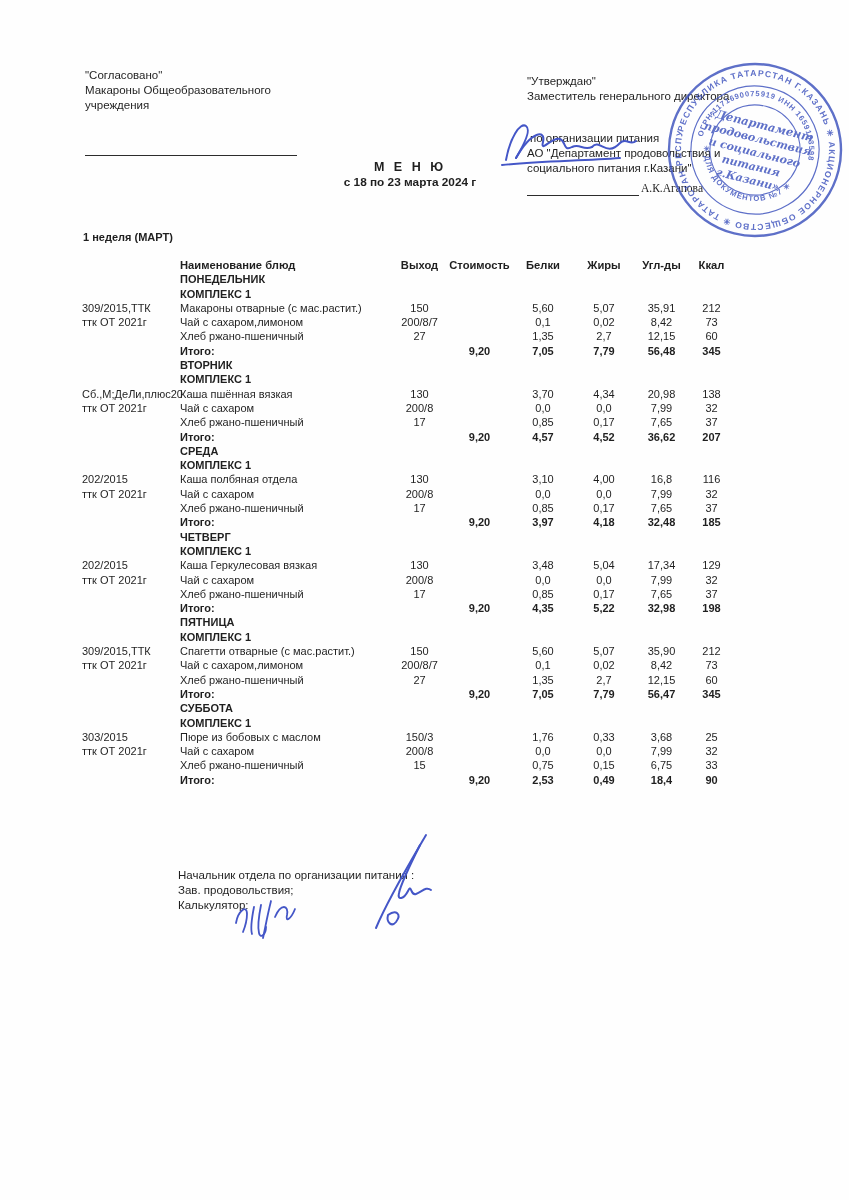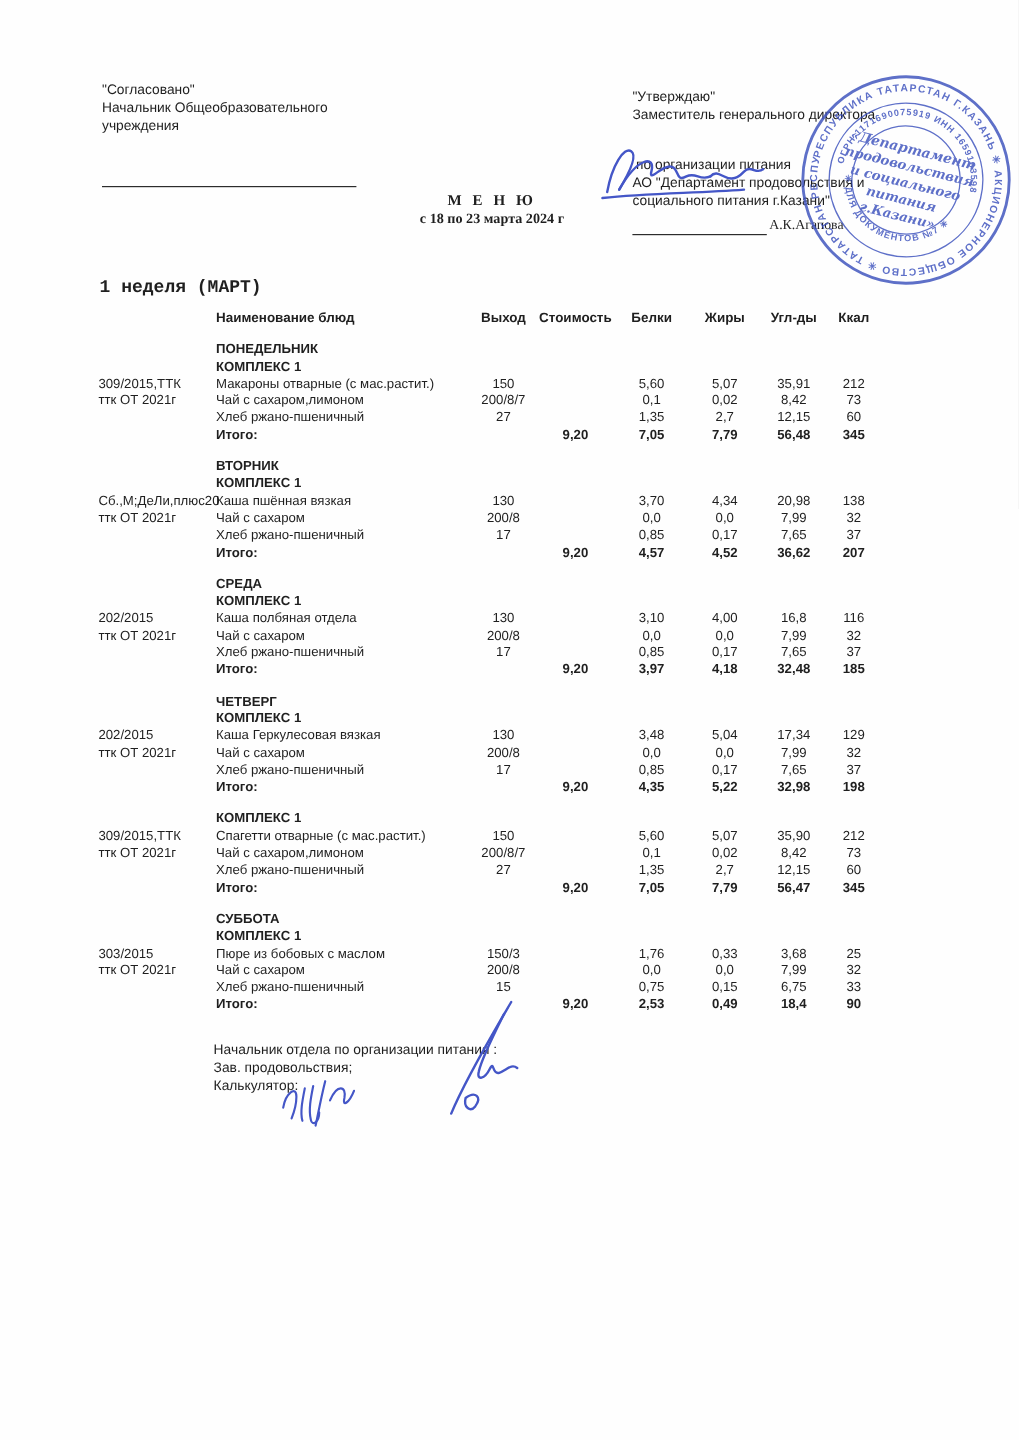--- a/index.html
+++ b/index.html
@@ -20,46 +20,46 @@
   .approved .u-line{width:112px;border-bottom:1.4px solid #2c2c2c;height:14px;}
   .approved .signer{margin-left:2px;font-family:Liberation Serif, serif;}
   
   .stamp-wrap{position:absolute;left:660px;top:56px;width:190px;height:188px;
     transform:rotate(14deg);opacity:.82;}
   
   .sig-top{position:absolute;left:500px;top:116px;}
   .sig-foot-1{position:absolute;left:366px;top:831px;}
   .sig-foot-2{position:absolute;left:230px;top:891px;}
   
-  .title{position:absolute;left:120px;top:160px;width:580px;text-align:center;font-family:Liberation Serif, serif;}
+  .title{position:absolute;left:120px;top:160px;width:580px;text-align:center;}
   .title div{line-height:14.5px;font-size:11.8px;}
   .title .t1{letter-spacing:3px;font-size:12.5px;}
   .title .t3{word-spacing:5px;}
   
-  .week{position:absolute;left:83px;top:231px;font-size:15px;font-family:Liberation Mono, monospace;}
+  .week{position:absolute;left:83px;top:231px;font-size:11px;}
   
   .menu{position:absolute;left:82px;top:258px;width:660px;font-size:11px;}
   .grid-row{display:grid;grid-template-columns:98px 212px 55px 65px 62px 60px 55px 45px;
     line-height:14.3px;}
   .grid-row .c{text-align:center;}
   .head-row{font-weight:bold;font-size:11.2px;}
-  .day-block{margin-top:12px;}
+  .day-block{}
   
   .footer{position:absolute;left:178px;top:868px;}
   .footer div{font-size:11.5px;line-height:15px;}
   svg{display:block;}
 </style>
 </head>
 <body>
 
 <div class="page">
 
   <div class="agreed small">
     <div>"Согласовано"</div>
-    <div>Начальник Общеобразовательного</div>
+    <div>Макароны Общеобразовательного</div>
     <div>учреждения</div>
     <div class="sig-line"></div>
   </div>
 
   <div class="approved small">
     <div>"Утверждаю"</div>
     <div>Заместитель генерального директора</div>
     <div class="indent">по организации питания</div>
     <div>АО "Департамент продовольствия и</div>
     <div>социального питания г.Казани"</div>
@@ -372,20 +372,30 @@
             <div class="c">9,20</div>
             <div class="c">4,35</div>
             <div class="c">5,22</div>
             <div class="c">32,98</div>
             <div class="c">198</div>
           </div>
         </div>
         <div class="day-block">
           <div class="grid-row bold">
             <div></div>
+            <div>ПЯТНИЦА</div>
+            <div></div>
+            <div></div>
+            <div></div>
+            <div></div>
+            <div></div>
+            <div></div>
+          </div>
+          <div class="grid-row bold">
+            <div></div>
             <div>КОМПЛЕКС 1</div>
             <div></div>
             <div></div>
             <div></div>
             <div></div>
             <div></div>
             <div></div>
           </div>
           <div class="grid-row">
             <div>309/2015,ТТК</div>

